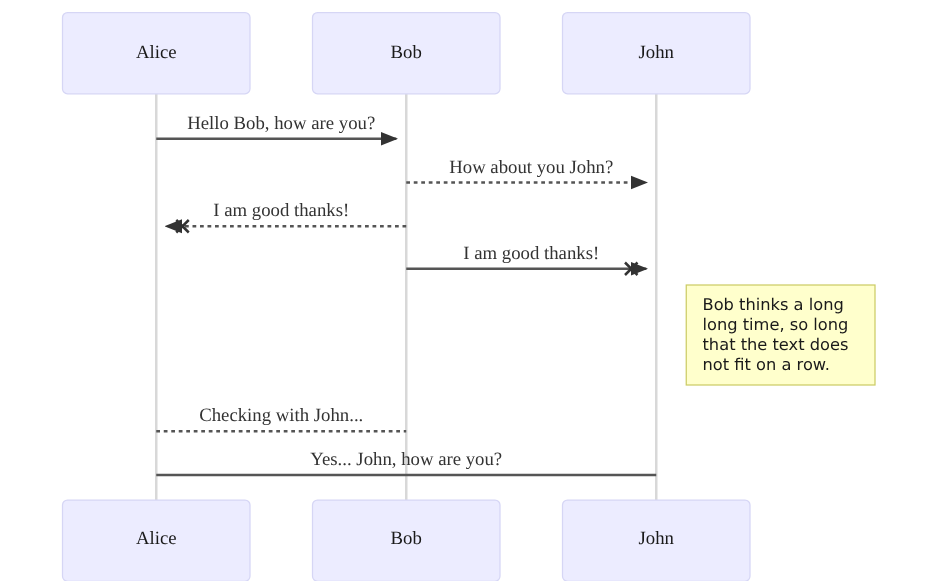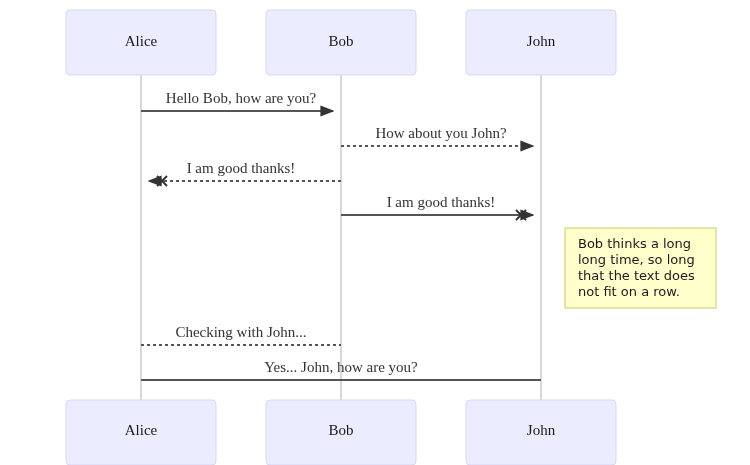--- a/index.html
+++ b/index.html
@@ -9,21 +9,21 @@
   }
   body {
     width: 750px;
     height: 465px;
     position: relative;
     overflow: hidden;
     font-family: "Liberation Serif", "DejaVu Serif", serif;
   }
   #diagram-root {
     position: absolute;
-    left: 16px;
+    left: 0;
     top: 0;
     width: 697px;
     height: 465px;
   }
   svg#seq-svg {
     display: block;
     width: 750px;
     height: 465px;
   }
   .actor-box-rect {

